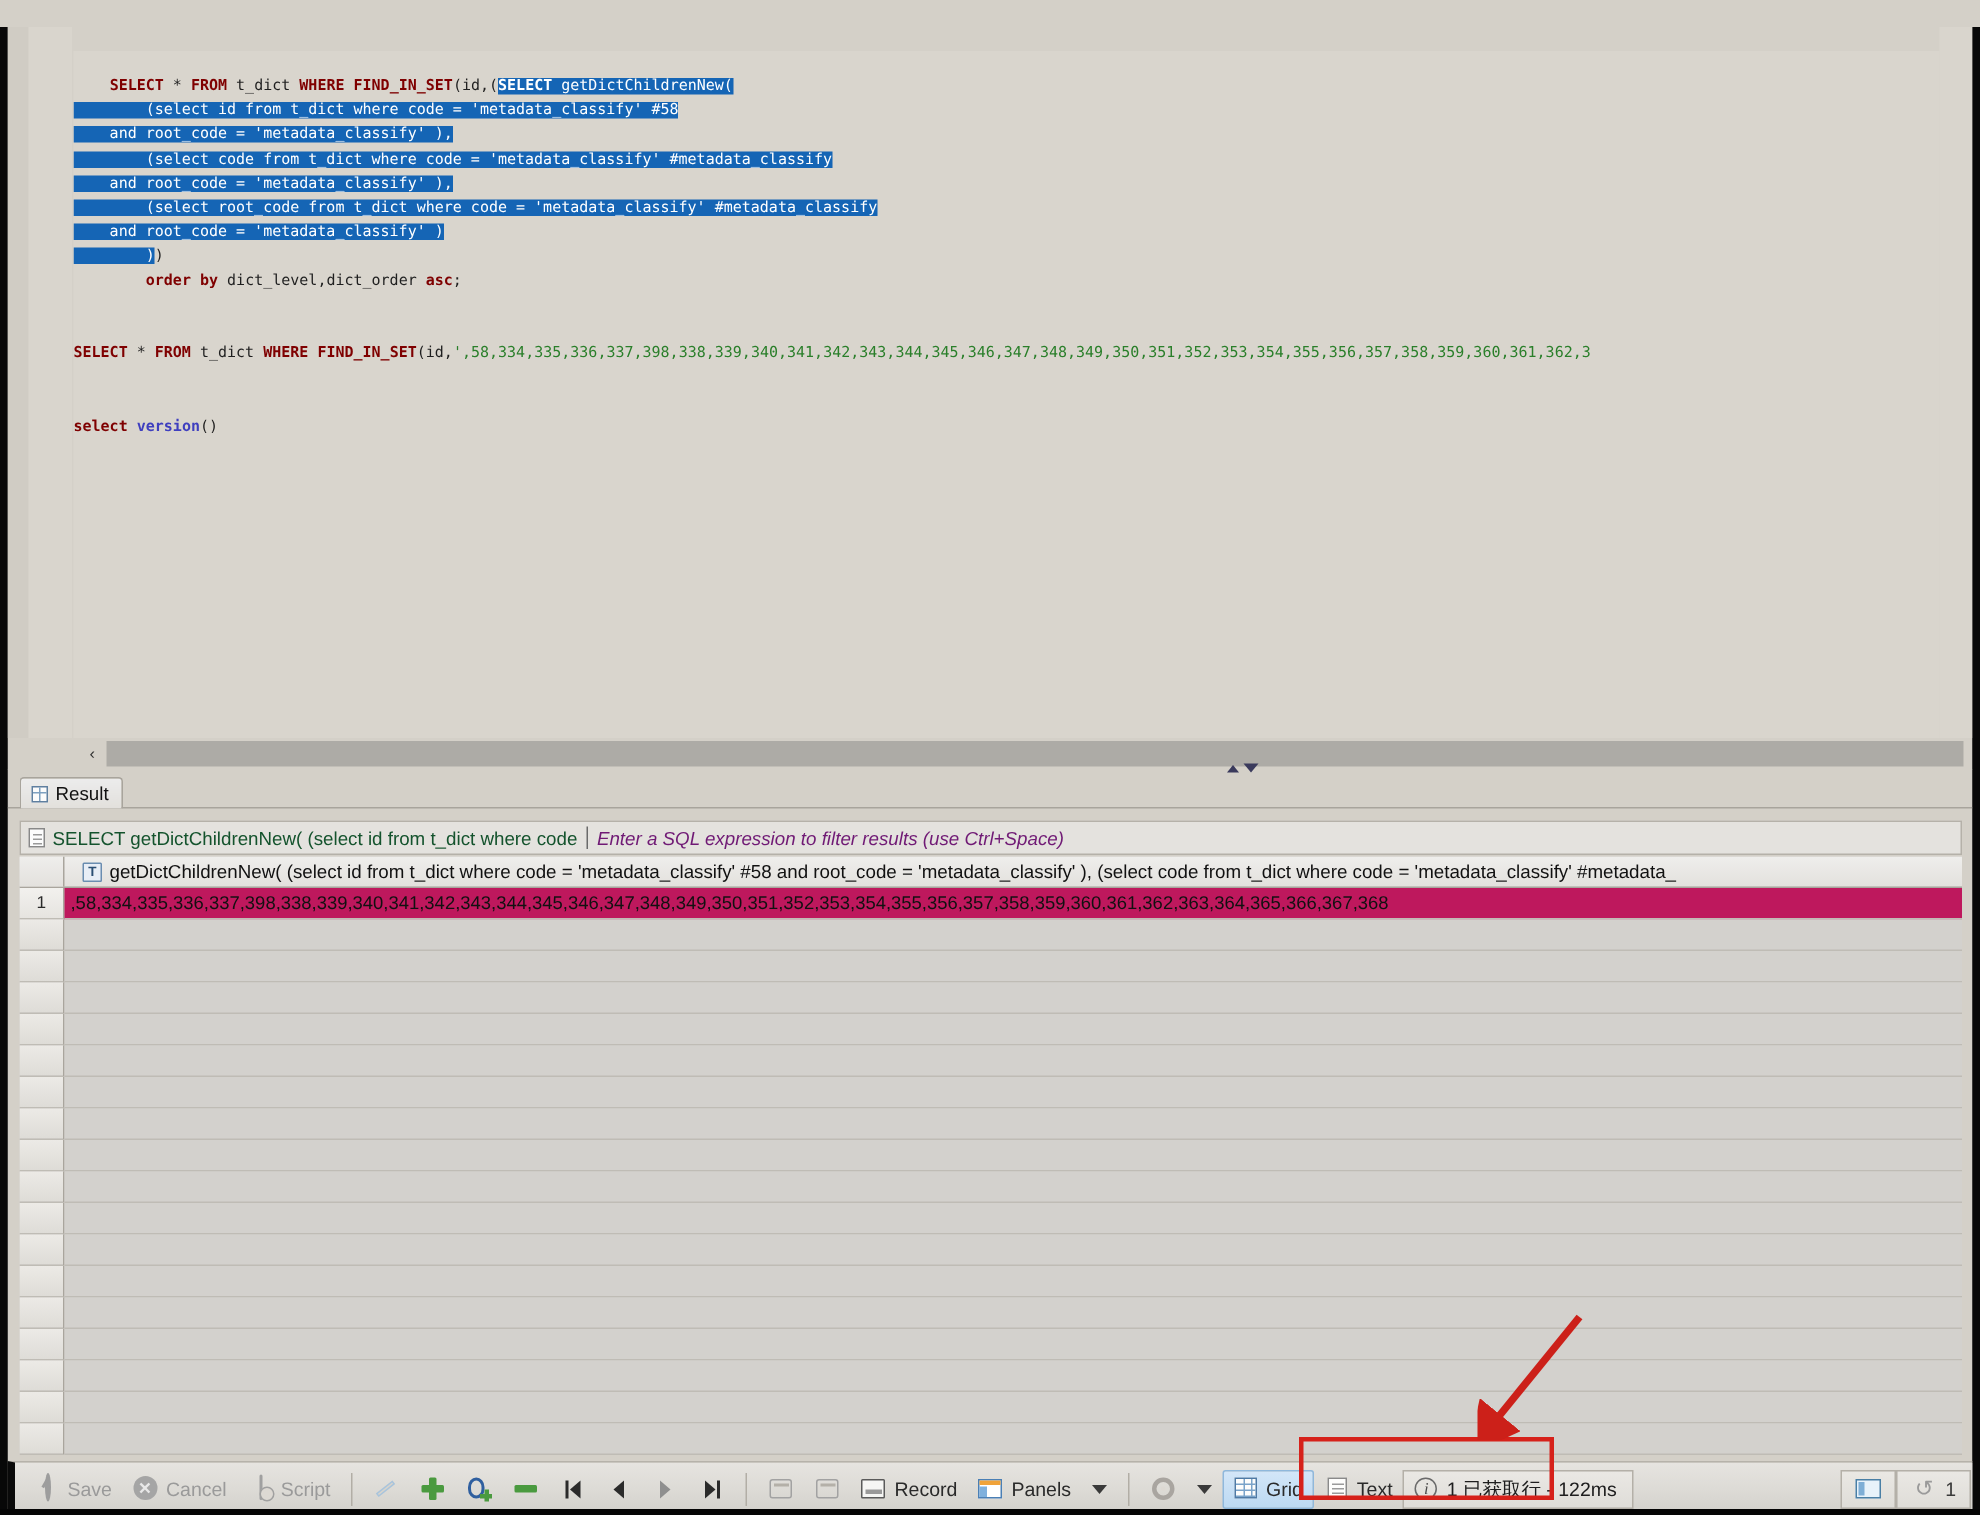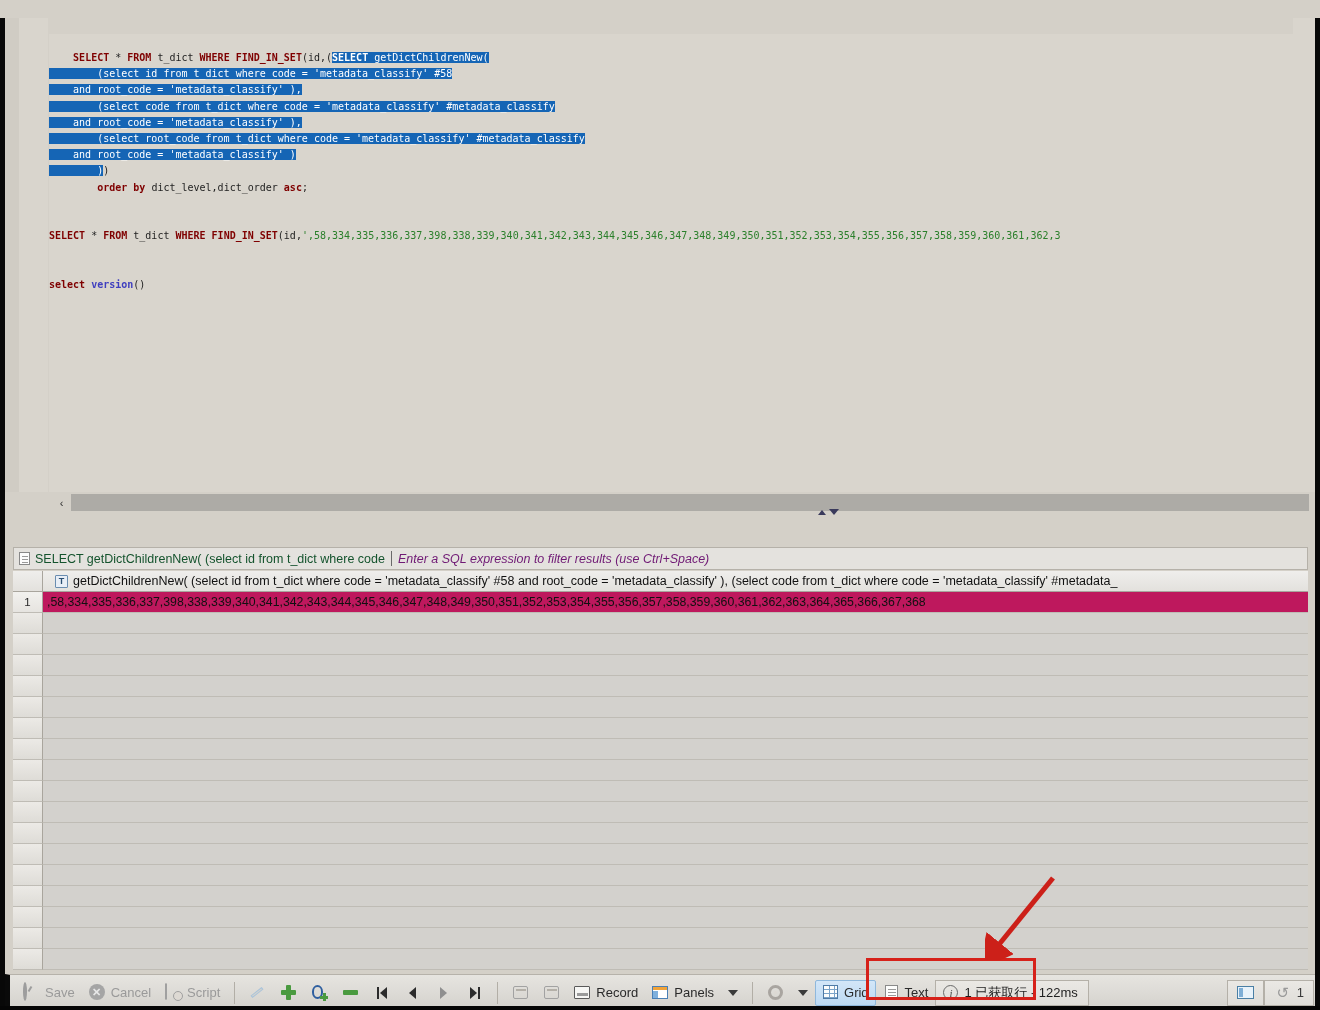--- a/index.html
+++ b/index.html
@@ -224,21 +224,21 @@
   #bottom-bar {
     position: absolute; left: 0; bottom: 0; width: 1320px; height: 36px;
     background: linear-gradient(to bottom, #e6e4e0 0%, #dcdad5 55%, #d2d0cb 100%);
     border-top: 1px solid #b6b2aa;
     display: flex; align-items: center; padding: 0 6px;
     border-left: 5px solid #0a0a0a; border-right: 5px solid #0a0a0a;
   }
   .tb-btn {
     display: flex; align-items: center; gap: 5px; height: 26px;
     padding: 0 6px; font-size: 13px; color: #2a2a2a; cursor: pointer;
-    border: 1px solid transparent; border-radius: 2px; white-space: nowrap;
+    border: 1px solid transparent; border-radius: 2px; white-space: nowrap; text-align: center;
   }
   .tb-btn.disabled { color: #9a9a9a; cursor: default; }
   .tb-btn.active {
     background: linear-gradient(to bottom, #d3e6f8 0%, #bcd9f2 100%);
     border: 1px solid #8fb8dc; border-radius: 2px;
   }
   .tb-sep { width: 1px; height: 22px; background: #b2aea6; margin: 0 7px; flex: 0 0 auto; }
   .tb-icon { width: 17px; height: 17px; flex: 0 0 auto; position: relative; }
 
   .ic-circle-dis {
@@ -400,20 +400,26 @@
     <div id="hscroll-track"></div>
   </div>
 
   <div id="panel-arrows">
     <span class="tri-up"></span>
     <span class="tri-dn"></span>
   </div>
 
   <div id="result-panel">
 
+    <div id="result-tabbar">
+      <div id="result-tab">
+        <span class="grid-icon-sm"></span>
+        <span>Result</span>
+      </div>
+    </div>
 
     <div id="filter-bar">
       <span id="filter-doc-icon"></span>
       <span id="filter-query">SELECT getDictChildrenNew( (select id from t_dict where code</span>
       <span id="filter-caret"></span>
       <span id="filter-placeholder">Enter a SQL expression to filter results (use Ctrl+Space)</span>
     </div>
 
     <div id="grid">
       <div id="grid-head">

